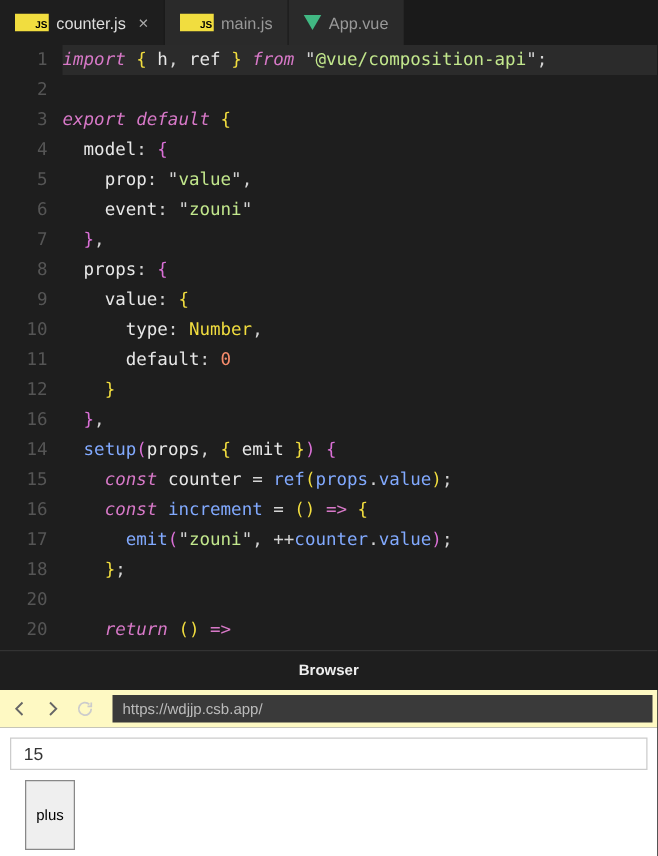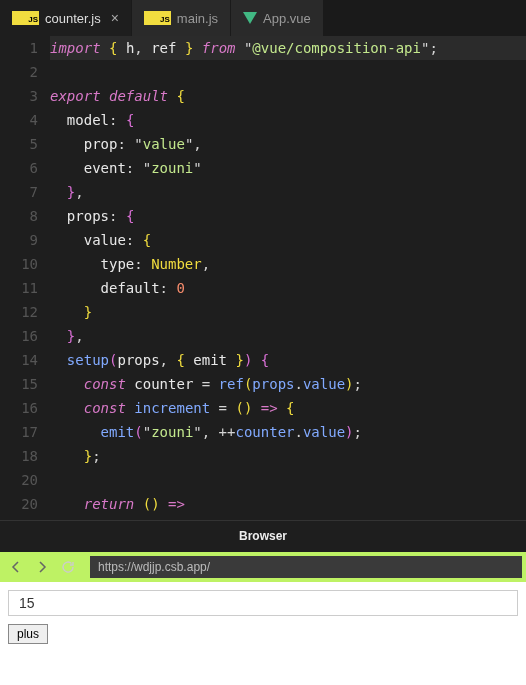--- a/index.html
+++ b/index.html
@@ -120,21 +120,21 @@
       padding: 8px 12px;
       cursor: pointer;
     }
     .panel-tab.active {
       color: #eee;
       font-weight: 600;
     }
     .url-bar {
       display: flex;
       align-items: center;
-      background: #bef264;
+      background: #fef9c3;
       height: 30px;
       gap: 2px;
       padding: 0 4px;
     }
     .nav-btn {
       color: #666;
       width: 24px;
       height: 24px;
       display: flex;
       align-items: center;
@@ -169,25 +169,26 @@
       border: 1px solid #ccc;
       padding: 4px 10px;
       font-size: 14px;
       color: #333;
       width: 100%;
       font-family: -apple-system, sans-serif;
     }
     .preview-btn {
       border: 1px solid #888;
       background: #efefef;
-      padding: 2px 8px;
+      padding: 20px 8px;
       font-size: 12px;
       color: #000;
       cursor: pointer;
       font-family: -apple-system, sans-serif;
+      margin-left: 12px;
     }
   </style>
 </head>
 <body>
 
 <div class="tabs" id="tabs-container">
     <div class="tab active">
       <span class="tab-icon-js">JS</span>
       <span>counter.js</span>
       <span class="tab-close">×</span>

